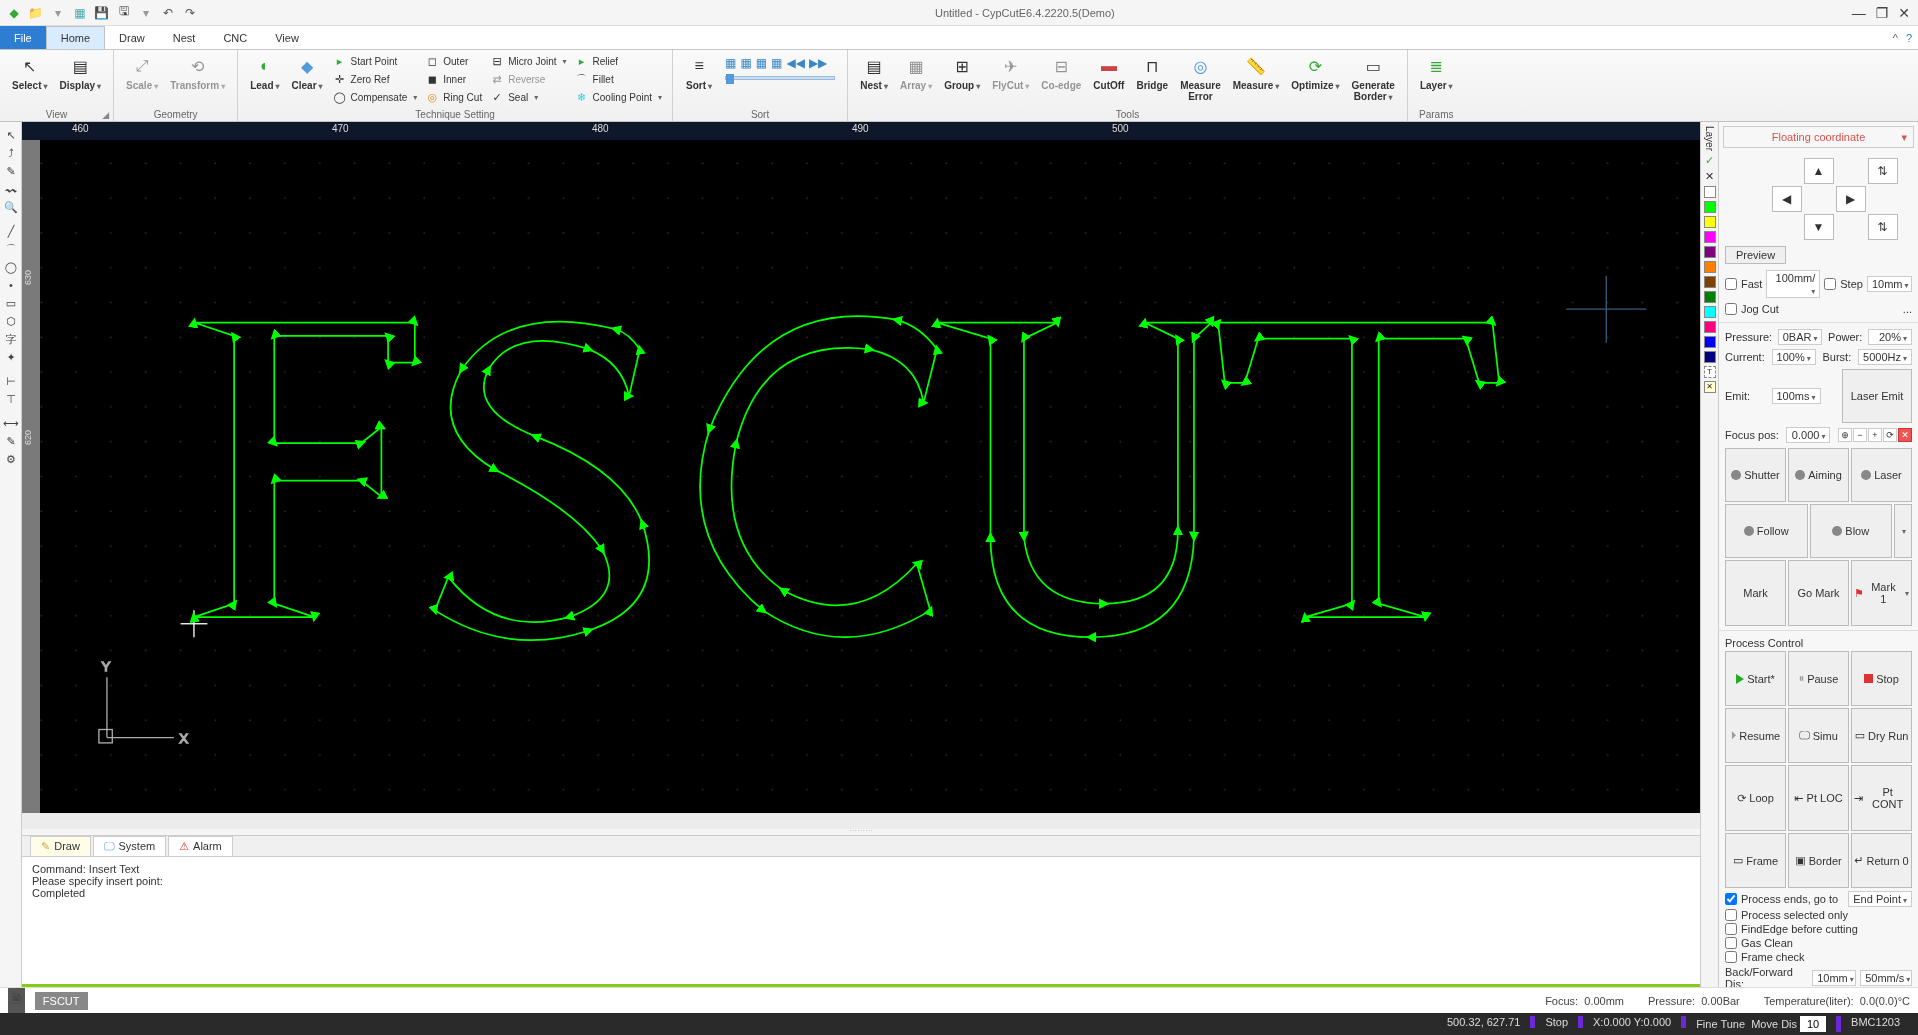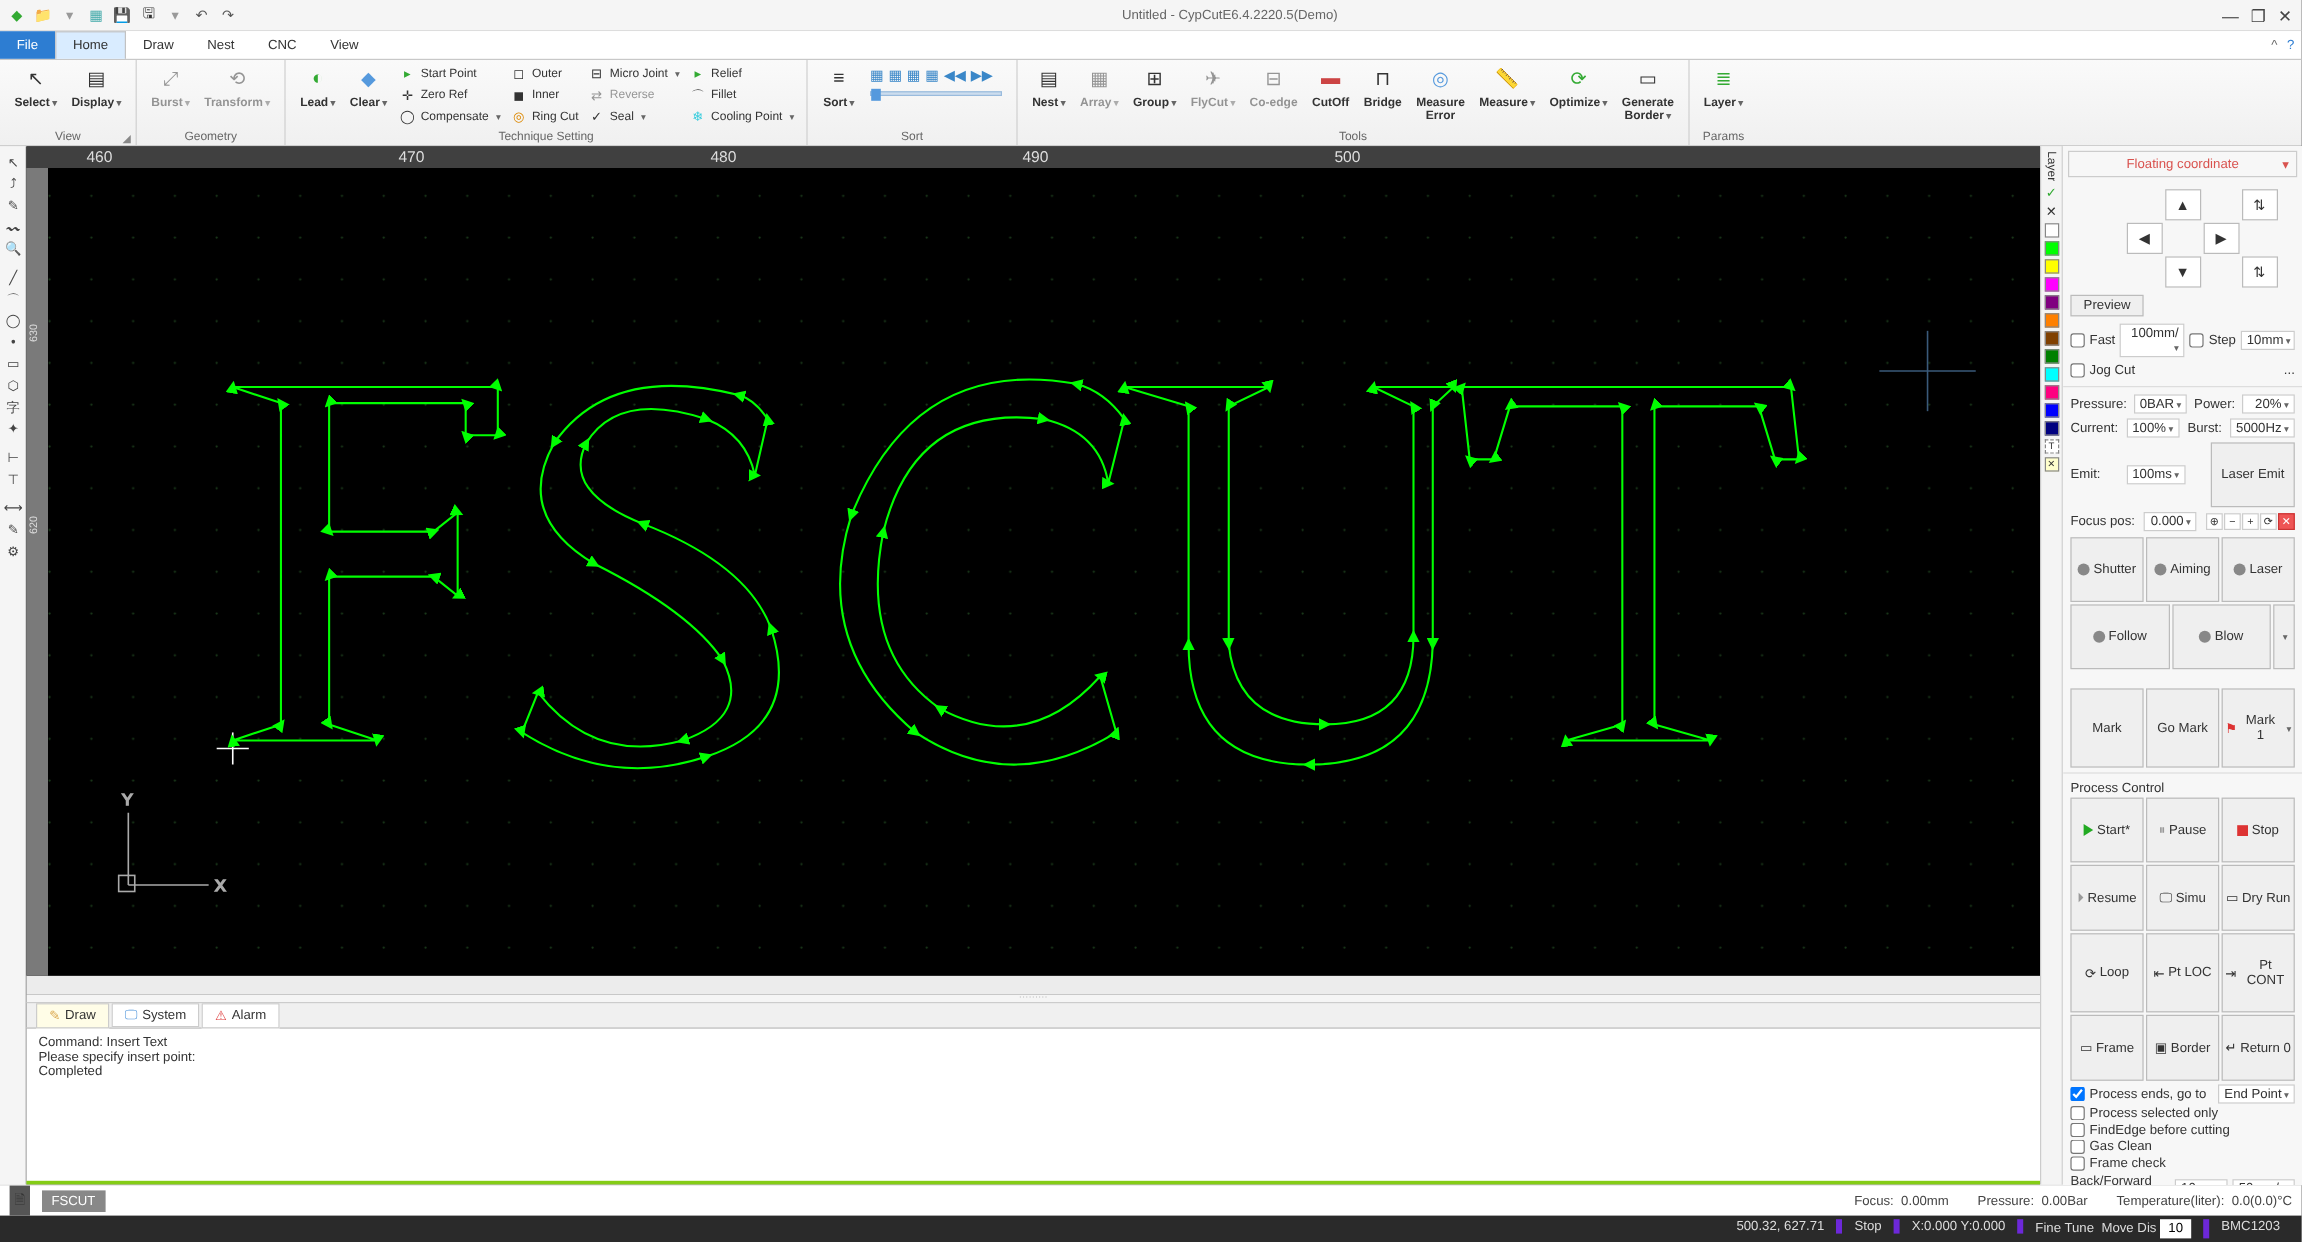--- a/index.html
+++ b/index.html
@@ -31,21 +31,21 @@
 .rbtn-small .ico { width: 14px; height: 14px; display: flex; align-items: center; justify-content: center; font-size: 11px; }
 .rrow { display: flex; align-items: flex-start; }
 .rcol { display: flex; flex-direction: column; justify-content: space-between; height: 54px; }
 .dd-ar::after { content: "▾"; font-size: 8px; margin-left: 2px; color: #666; }
 
 
 .main { display: flex; height: calc(1035px - 26px - 24px - 72px - 26px - 22px); }
 .lefttools { width: 22px; background: #f5f5f5; border-right: 1px solid #ccc; display: flex; flex-direction: column; padding-top: 4px; }
 .lefttools .tb { width: 22px; height: 18px; display: flex; align-items: center; justify-content: center; font-size: 11px; color: #444; cursor: pointer; }
 .canvas-wrap { flex: 1; display: flex; flex-direction: column; background: #000; position: relative; }
-.ruler-h { height: 18px; background: #404040; color: #ddd; font-size: 13px; position: relative; }
+.ruler-h { height: 18px; background: #0f172a; color: #ddd; font-size: 10px; position: relative; }
 .ruler-h span { position: absolute; top: 1px; }
 .canvas-body { flex: 1; display: flex; }
 .ruler-v { width: 18px; background: #7a7a7a; color: #ddd; font-size: 9px; writing-mode: vertical-rl; position: relative; }
 .ruler-v span { position: absolute; left: 1px; transform: rotate(180deg); }
 .canvas { flex: 1; background: #000; position: relative; overflow: hidden; }
 .canvas svg { position: absolute; inset: 0; width: 100%; height: 100%; }
 .hsbar { height: 16px; background: #ececec; }
 .layerstrip { width: 18px; background: #f4f4f4; border-left: 1px solid #ccc; display: flex; flex-direction: column; align-items: center; padding-top: 4px; gap: 3px; }
 .layerstrip .sw { width: 12px; height: 12px; border: 1px solid #888; }
 .layerstrip .vtxt { writing-mode: vertical-rl; font-size: 10px; color: #333; }
@@ -142,21 +142,21 @@
         <span class="lbl dd-ar">Display</span>
       </div>
     </div>
     <div class="glabel"><span>View</span><span class="exp">◢</span></div>
   </div>
 
   <div class="rgroup">
     <div class="rrow">
       <div class="rbtn-big" style="opacity:.5">
         <span class="ico">⤢</span>
-        <span class="lbl dd-ar">Burst</span>
+        <span class="lbl dd-ar">Scale</span>
       </div>
       <div class="rbtn-big" style="opacity:.5">
         <span class="ico">⟲</span>
         <span class="lbl dd-ar">Transform</span>
       </div>
     </div>
     <div class="glabel"><span>Geometry</span></div>
   </div>
 
   <div class="rgroup">
@@ -532,21 +532,21 @@
         <div class="pbtn">
             <span class="dot"></span>
             <span>Follow</span>
           </div>
         <div class="pbtn">
             <span class="dot"></span>
             <span>Blow</span>
           </div>
         <div class="pbtn dd-ar" style="flex:0 0 18px"></div>
       </div>
-      <div class="btnrow" style="margin-top:16px">
+      <div class="btnrow" style="margin-top:2px">
         <div class="pbtn">Mark</div>
         <div class="pbtn">Go Mark</div>
         <div class="pbtn dd-ar">
             <span style="color:#d33">⚑</span>
             <span>Mark 1</span>
           </div>
       </div>
     </div>
     <div class="rp-sec procctrl">
       <div style="padding:2px 0;color:#333">Process Control</div>

